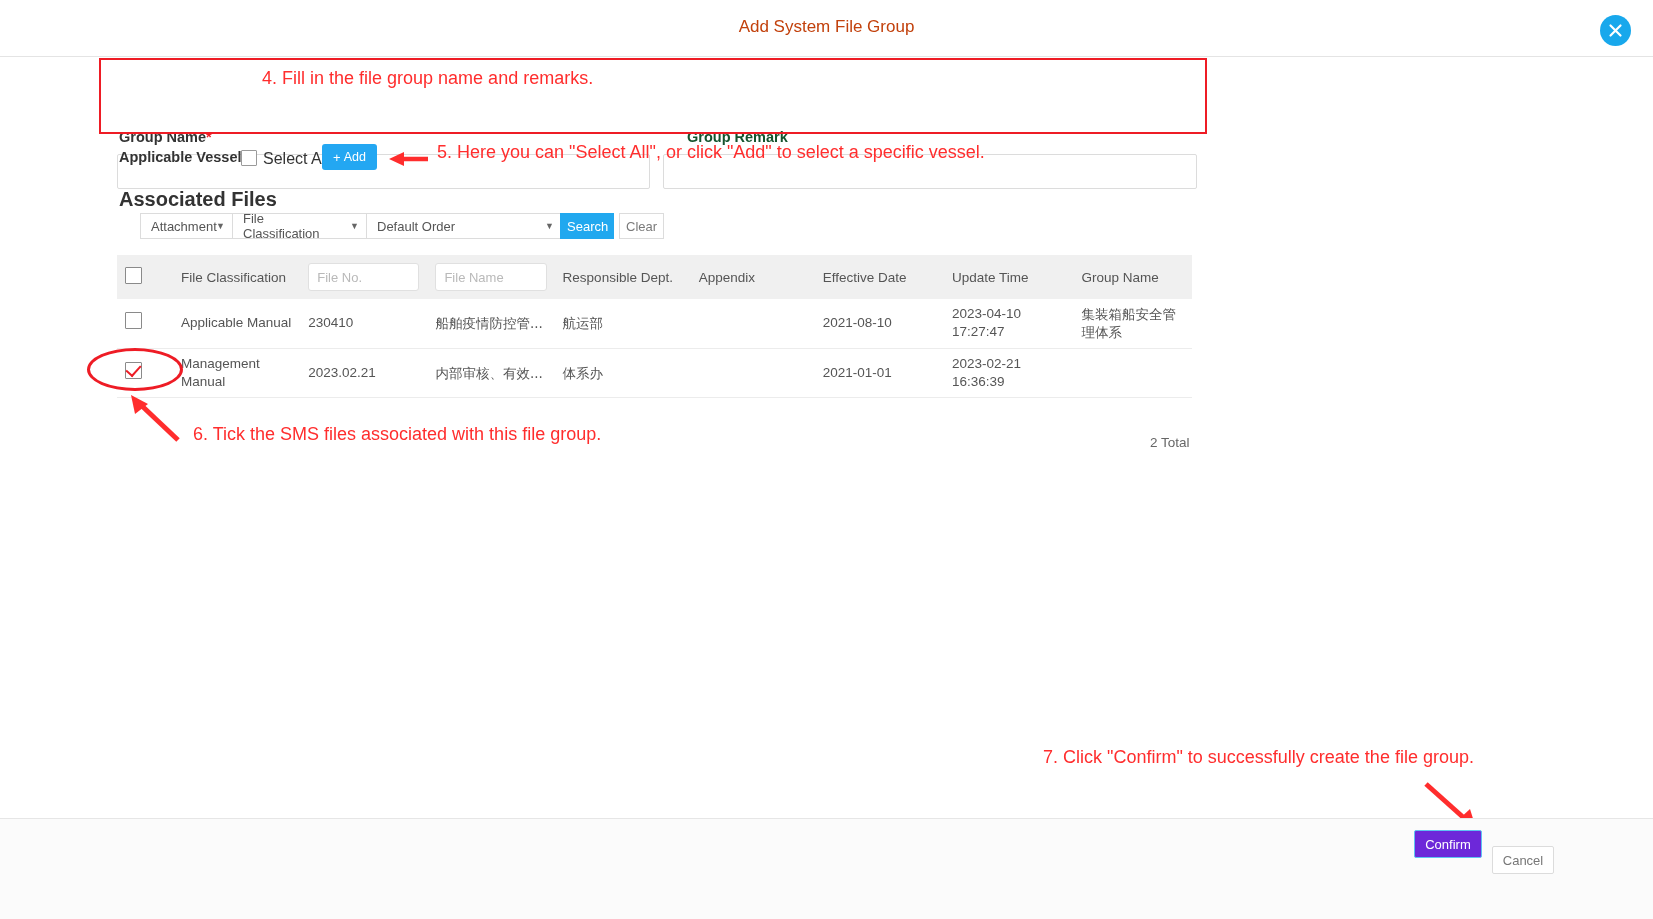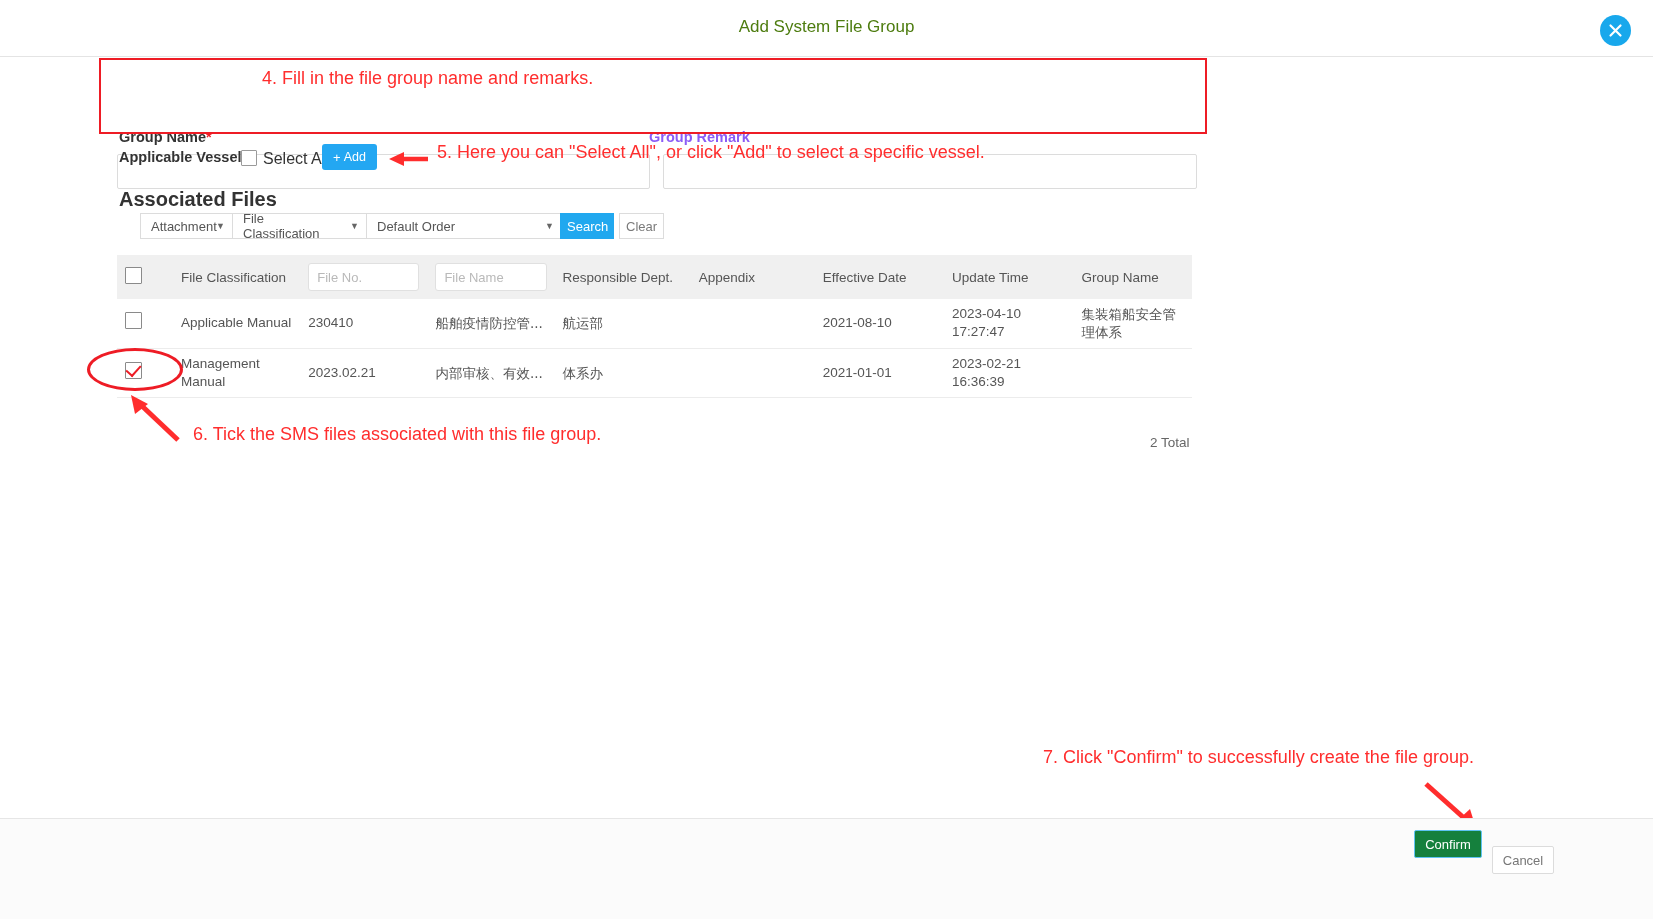--- a/index.html
+++ b/index.html
@@ -28,21 +28,21 @@
     height: 57px;
     background: #ffffff;
     border-bottom: 1px solid #e4e4e4;
   }
   .dlg-title {
     position: absolute;
     left: 0; top: 17px;
     width: 1653px;
     text-align: center;
     font-size: 17px;
-    color: #4d7c0f;
+    color: #c2410c;
     font-family: "Liberation Sans", sans-serif;
   }
   .close-btn {
     position: absolute;
     right: 22px; top: 15px;
     width: 31px; height: 31px;
     border-radius: 50%;
     background: #18a8ec;
     cursor: pointer;
   }
@@ -60,22 +60,22 @@
   
   .form-row { position: absolute; left: 0; top: 58px; width: 1653px; height: 80px; }
 
   .lbl-group-name {
     position: absolute; left: 119px; top: 71px;
     font-size: 14.5px; font-weight: bold; color: #333;
   }
   .req-star { color: #ee1c25; font-weight: bold; }
 
   .lbl-group-remark {
-    position: absolute; left: 649px; top: 71px;
-    font-size: 14.5px; font-weight: bold; color: #8b5cf6;
+    position: absolute; left: 687px; top: 71px;
+    font-size: 14.5px; font-weight: bold; color: #14532d;
   }
 
   .inp-group-name {
     position: absolute; left: 117px; top: 96px;
     width: 533px; height: 35px;
     border: 1px solid #dcdcdc; border-radius: 2px;
     background: #fff; font-size: 14px; color: #333;
     padding: 0 9px; outline: none;
     font-family: "Liberation Sans", sans-serif;
   }
@@ -270,21 +270,21 @@
   
   .footer {
     position: absolute; left: 0; top: 818px;
     width: 1653px; height: 101px;
     background: #fbfbfb;
     border-top: 1px solid #e6e6e6;
   }
   .btn-confirm {
     position: absolute; left: 1414px; top: 830px;
     width: 68px; height: 28px;
-    background: #15803d; border: 1px solid #5ec3f2;
+    background: #6d28d9; border: 1px solid #5ec3f2;
     color: #fff; font-size: 13px; cursor: pointer;
     border-radius: 2px;
     font-family: "Liberation Sans", sans-serif;
   }
   .btn-cancel {
     position: absolute; left: 1492px; top: 830px;
     width: 62px; height: 28px;
     background: #fff; border: 1px solid #dcdcdc;
     color: #777; font-size: 13px; cursor: pointer;
     border-radius: 2px;

